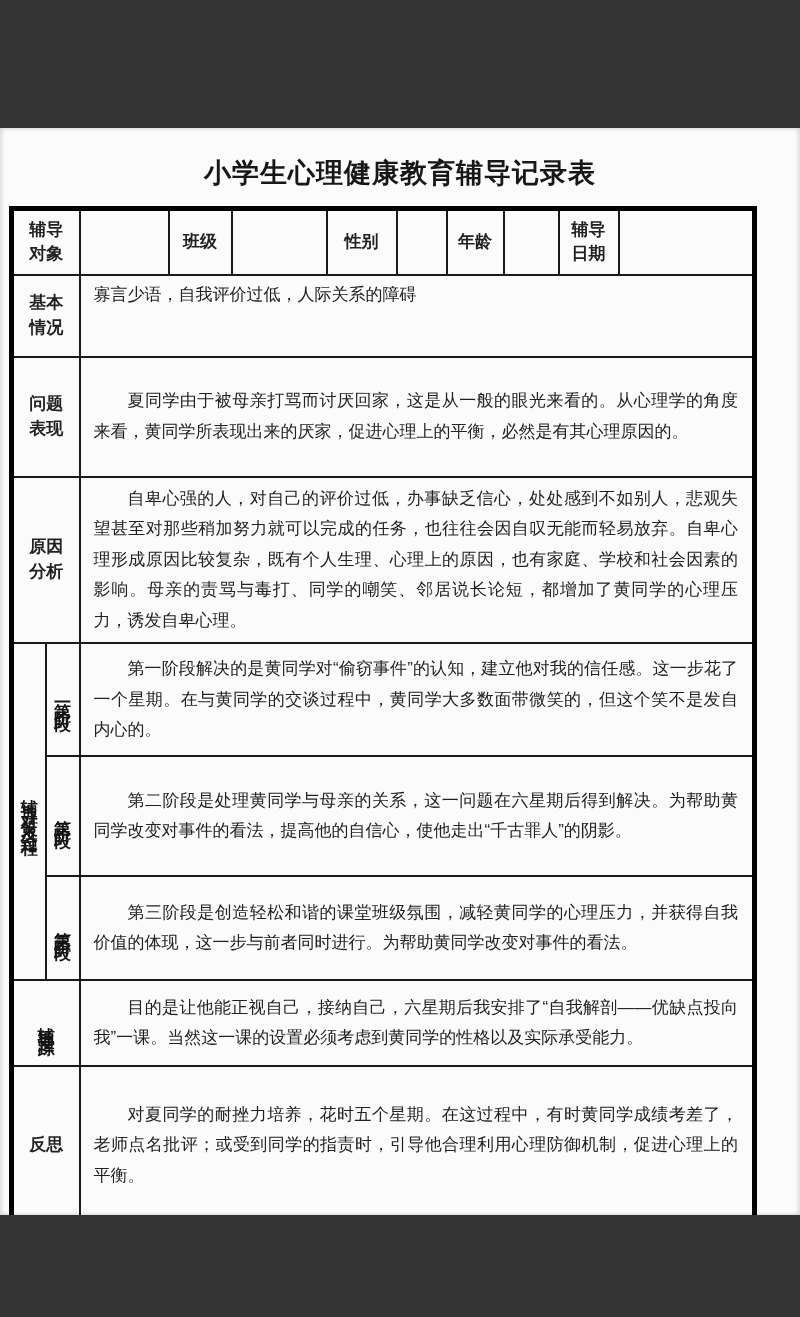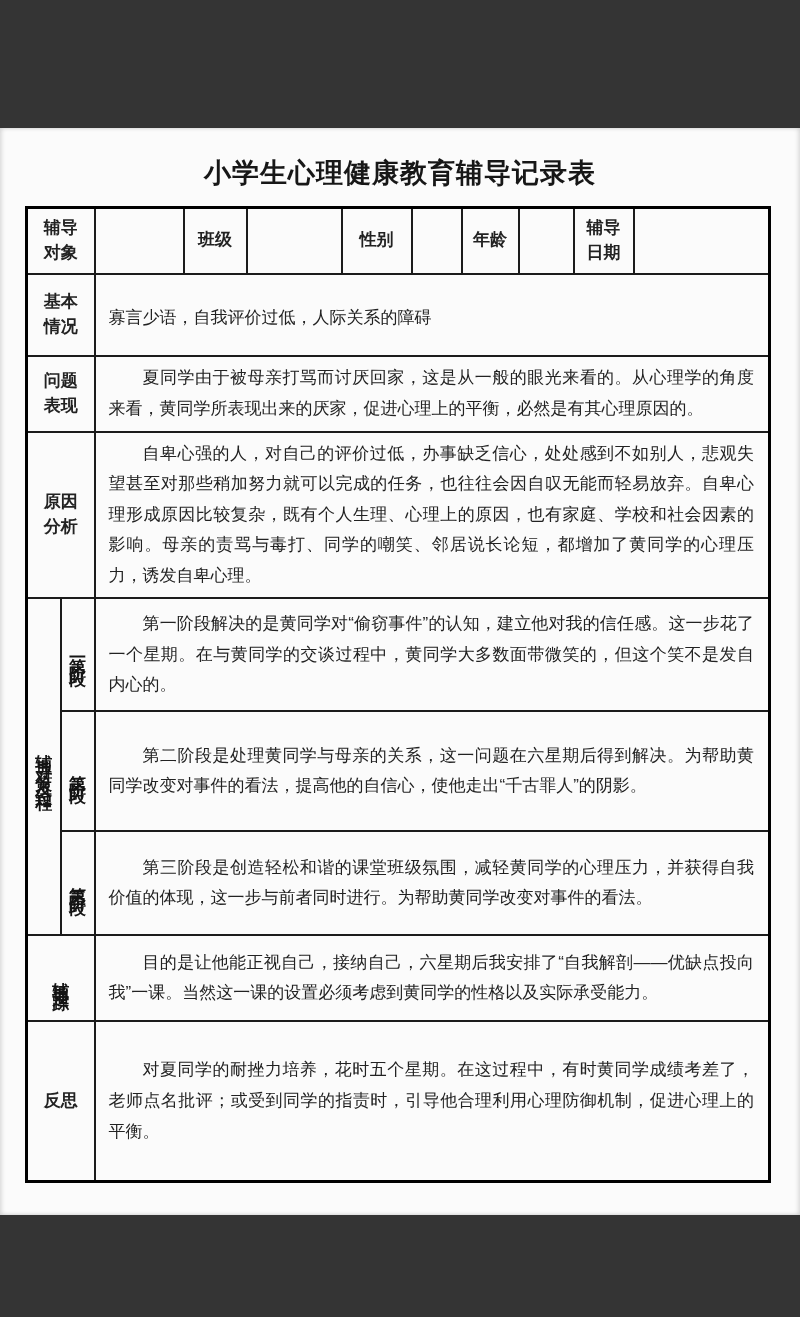--- a/index.html
+++ b/index.html
@@ -36,22 +36,22 @@
     font-size: 27px;
     font-weight: bold;
     letter-spacing: 1px;
     color: #171717;
   }
 
   table.form {
     table-layout: fixed;
     border-collapse: collapse;
     width: 743px;
-    margin: 15px 0 0 25px;
-    border: 3px solid #000000;
+    margin: 15px 0 0 9px;
+    border: 5px solid #000000;
   }
   table.form td {
     border: 2px solid #1b1b1b;
     vertical-align: middle;
     font-size: 17px;
     color: #222;
     overflow: hidden;
   }
 
   td.label {
@@ -73,21 +73,21 @@
     color: #141414;
   }
   .vtext.wide { letter-spacing: 7px; }
 
   td.content {
     padding: 6px 14px 6px 13px;
     line-height: 1.8;
     text-align: justify;
   }
   td.content.indent { text-indent: 2em; }
-  td.content.top { vertical-align: top; padding-top: 28px; }
+  td.content.top { vertical-align: top; padding-top: 4px; }
 </style>
 </head>
 <body>
 
 <div class="screen">
   <div class="letterbox top"></div>
 
   <div class="page">
     <div class="doc-title">小学生心理健康教育辅导记录表</div>
 
@@ -121,21 +121,21 @@
 日期</td>
         <td></td>
       </tr>
 
       <tr style="height:82px">
         <td class="label" colspan="2">基本
 情况</td>
         <td class="content top" colspan="9">寡言少语，自我评价过低，人际关系的障碍</td>
       </tr>
 
-      <tr style="height:76px">
+      <tr style="height:120px">
         <td class="label" colspan="2">问题
 表现</td>
         <td class="content indent" colspan="9">夏同学由于被母亲打骂而讨厌回家，这是从一般的眼光来看的。从心理学的角度来看，黄同学所表现出来的厌家，促进心理上的平衡，必然是有其心理原因的。</td>
       </tr>
 
       <tr style="height:126px">
         <td class="label" colspan="2">原因
 分析</td>
         <td class="content indent" colspan="9">自卑心强的人，对自己的评价过低，办事缺乏信心，处处感到不如别人，悲观失望甚至对那些稍加努力就可以完成的任务，也往往会因自叹无能而轻易放弃。自卑心理形成原因比较复杂，既有个人生理、心理上的原因，也有家庭、学校和社会因素的影响。母亲的责骂与毒打、同学的嘲笑、邻居说长论短，都增加了黄同学的心理压力，诱发自卑心理。</td>
       </tr>

